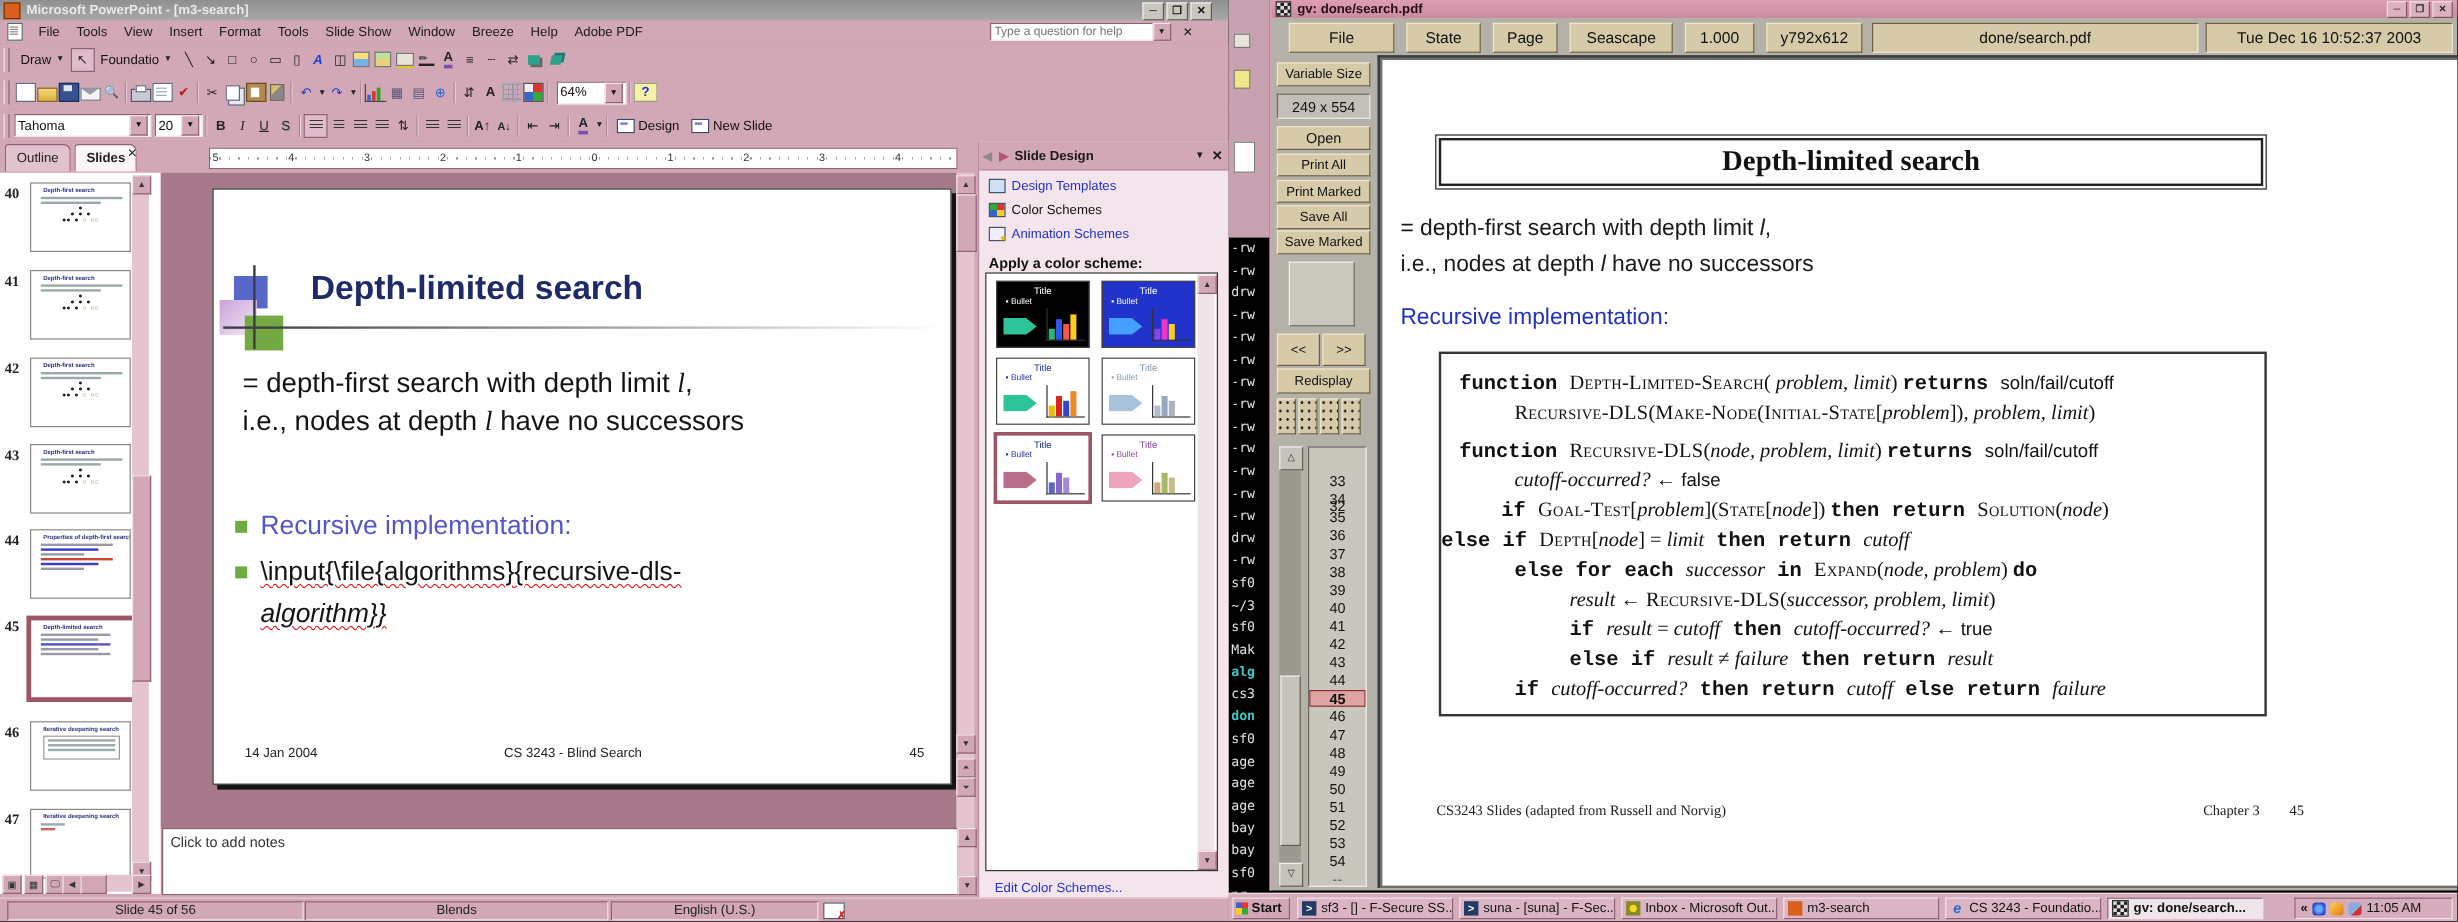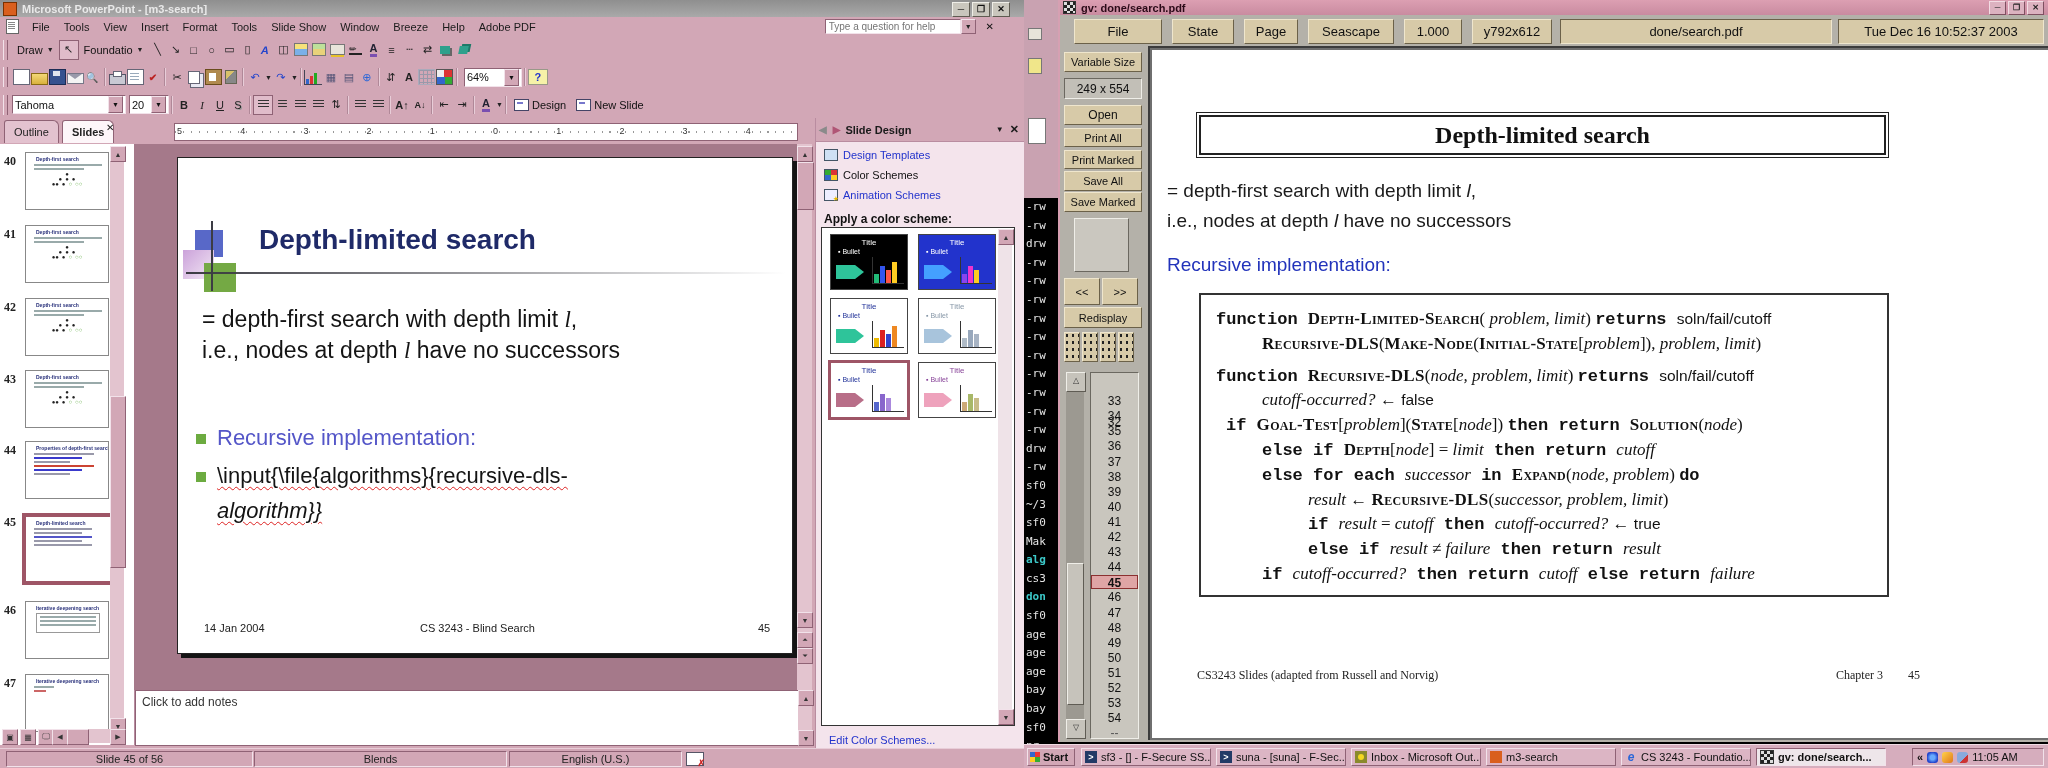--- a/index.html
+++ b/index.html
@@ -152,21 +152,21 @@
   .pg{position:absolute;width:100%;text-align:center;height:14px;line-height:14px;}
   .pg.cur{background:#dfa5a5;border:1px solid #8b3030;box-sizing:border-box;font-weight:bold;}
   #gvview{position:absolute;left:88px;top:46px;width:900px;height:692px;background:#6f6f6f;border-left:2px solid #3c3c3c;border-top:2px solid #3c3c3c;}
   #gvpage{position:absolute;left:2px;top:2px;width:896px;height:688px;background:#fff;font-family:"Liberation Serif",serif;color:#111;}
   #doc-titlebox{position:absolute;left:47px;top:65px;width:683px;height:36px;border:2px solid #222;outline:1px solid #222;outline-offset:2px;display:flex;align-items:center;justify-content:center;font-size:24px;font-weight:bold;}
   .gintro{position:absolute;left:15px;font-family:"Liberation Sans",sans-serif;font-size:19px;color:#1a1a1a;}
   #grecur{position:absolute;left:15px;top:204px;font-family:"Liberation Sans",sans-serif;font-size:19px;color:#2233bb;}
   #algbox{position:absolute;left:47px;top:243px;width:690px;height:304px;border:2px solid #333;padding-top:12px;box-sizing:border-box;}
   .aline{height:24.8px;line-height:24.8px;font-size:17px;white-space:nowrap;}
   .gb{font-weight:bold;font-family:Liberation Mono, monospace;}
-  .gsc{font-variant:small-caps;letter-spacing:.3px;font-weight:bold;}
+  .gsc{font-variant:small-caps;letter-spacing:.3px;}
   .gi{font-style:italic;}
   .gsf{font-family:"Liberation Sans",sans-serif;font-size:15.5px;}
   .gfoot{position:absolute;font-size:12px;color:#222;}
   
   #taskbar{position:absolute;left:1024px;top:744px;width:1024px;height:24px;background:#d6adbd;border-top:1px solid #f0dbe4;}
   #startbtn{position:absolute;left:3px;top:3px;width:48px;height:18px;background:#d2a7b6;border:1px solid;border-color:#f2e2ea #8f6275 #8f6275 #f2e2ea;display:flex;align-items:center;gap:3px;font-size:11px;font-weight:bold;color:#111;padding-left:2px;box-sizing:border-box;}
   .flag{width:10px;height:10px;background:conic-gradient(#e33 0 25%,#3a3 0 50%,#fc2 0 75%,#36c 0);}
   .tkb{position:absolute;top:3px;height:18px;width:130px;background:#dcb5c4;border:1px solid;border-color:#f2e2ea #8f6275 #8f6275 #f2e2ea;display:flex;align-items:center;gap:4px;font-size:11px;color:#111;padding:0 3px;box-sizing:border-box;overflow:hidden;white-space:nowrap;}
   .tkb.active{background:#eee6ea;border-color:#8f6275 #f2e2ea #f2e2ea #8f6275;font-weight:bold;}
   .tkic{width:12px;height:12px;flex:0 0 12px;display:flex;align-items:center;justify-content:center;font-size:9px;font-weight:bold;}
@@ -756,22 +756,22 @@
             <span>Depth-limited search</span>
           </div>
         <div class="gintro" style="top:130px;" id="gintro1"><span>= depth-first search with depth limit </span><span class="gi">l</span><span>,</span></div>
         <div class="gintro" style="top:160px;" id="gintro2"><span>i.e., nodes at depth </span><span class="gi">l</span><span> have no successors</span></div>
         <div id="grecur">Recursive implementation:</div>
         <div id="algbox">
             <div class="aline" style="padding-left: 15px;"><span class="gb">function </span><span class="gsc">Depth-Limited-Search</span><span>( </span><span class="gi">problem, limit</span><span>) </span><span class="gb">returns </span><span class="gsf">soln/fail/cutoff</span></div>
             <div class="aline" style="padding-left: 61px;"><span class="gsc">Recursive-DLS</span><span>(</span><span class="gsc">Make-Node</span><span>(</span><span class="gsc">Initial-State</span><span>[</span><span class="gi">problem</span><span>]), </span><span class="gi">problem, limit</span><span>)</span></div>
             <div class="aline" style="padding-left: 15px; margin-top: 7px;"><span class="gb">function </span><span class="gsc">Recursive-DLS</span><span>(</span><span class="gi">node, problem, limit</span><span>) </span><span class="gb">returns </span><span class="gsf">soln/fail/cutoff</span></div>
             <div class="aline" style="padding-left: 61px;"><span class="gi">cutoff-occurred?</span><span> ← </span><span class="gsf">false</span></div>
-            <div class="aline" style="padding-left: 25px;"><span class="gb">if </span><span class="gsc">Goal-Test</span><span>[</span><span class="gi">problem</span><span>](</span><span class="gsc">State</span><span>[</span><span class="gi">node</span><span>]) </span><span class="gb">then return </span><span class="gsc">Solution</span><span>(</span><span class="gi">node</span><span>)</span></div>
-            <div class="aline" style="padding-left: 61px;"><span class="gb">else if </span><span class="gsc">Depth</span><span>[</span><span class="gi">node</span><span>] = </span><span class="gi">limit</span><span class="gb"> then return </span><span class="gi">cutoff</span></div>
+            <div class="aline" style="padding-left: 50px;"><span class="gb">if </span><span class="gsc">Goal-Test</span><span>[</span><span class="gi">problem</span><span>](</span><span class="gsc">State</span><span>[</span><span class="gi">node</span><span>]) </span><span class="gb">then return </span><span class="gsc">Solution</span><span>(</span><span class="gi">node</span><span>)</span></div>
+            <div class="aline" style=""><span class="gb">else if </span><span class="gsc">Depth</span><span>[</span><span class="gi">node</span><span>] = </span><span class="gi">limit</span><span class="gb"> then return </span><span class="gi">cutoff</span></div>
             <div class="aline" style="padding-left: 61px;"><span class="gb">else for each </span><span class="gi">successor</span><span class="gb"> in </span><span class="gsc">Expand</span><span>(</span><span class="gi">node, problem</span><span>) </span><span class="gb">do</span></div>
             <div class="aline" style="padding-left: 107px;"><span class="gi">result</span><span> ← </span><span class="gsc">Recursive-DLS</span><span>(</span><span class="gi">successor, problem, limit</span><span>)</span></div>
             <div class="aline" style="padding-left: 107px;"><span class="gb">if </span><span class="gi">result</span><span> = </span><span class="gi">cutoff</span><span class="gb"> then </span><span class="gi">cutoff-occurred?</span><span> ← </span><span class="gsf">true</span></div>
             <div class="aline" style="padding-left: 107px;"><span class="gb">else if </span><span class="gi">result</span><span> ≠ </span><span class="gi">failure</span><span class="gb"> then return </span><span class="gi">result</span></div>
             <div class="aline" style="padding-left: 61px;"><span class="gb">if </span><span class="gi">cutoff-occurred?</span><span class="gb"> then return </span><span class="gi">cutoff</span><span class="gb"> else return </span><span class="gi">failure</span></div>
           </div>
         <div class="gfoot" style="left:45px;top:618px;">CS3243 Slides (adapted from Russell and Norvig)</div>
         <div class="gfoot" style="left:684px;top:618px;">Chapter 3</div>
         <div class="gfoot" style="left:756px;top:618px;">45</div>
       </div>

